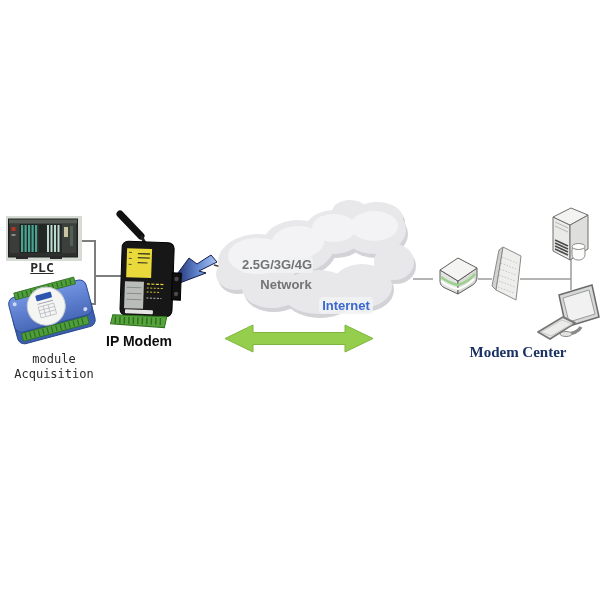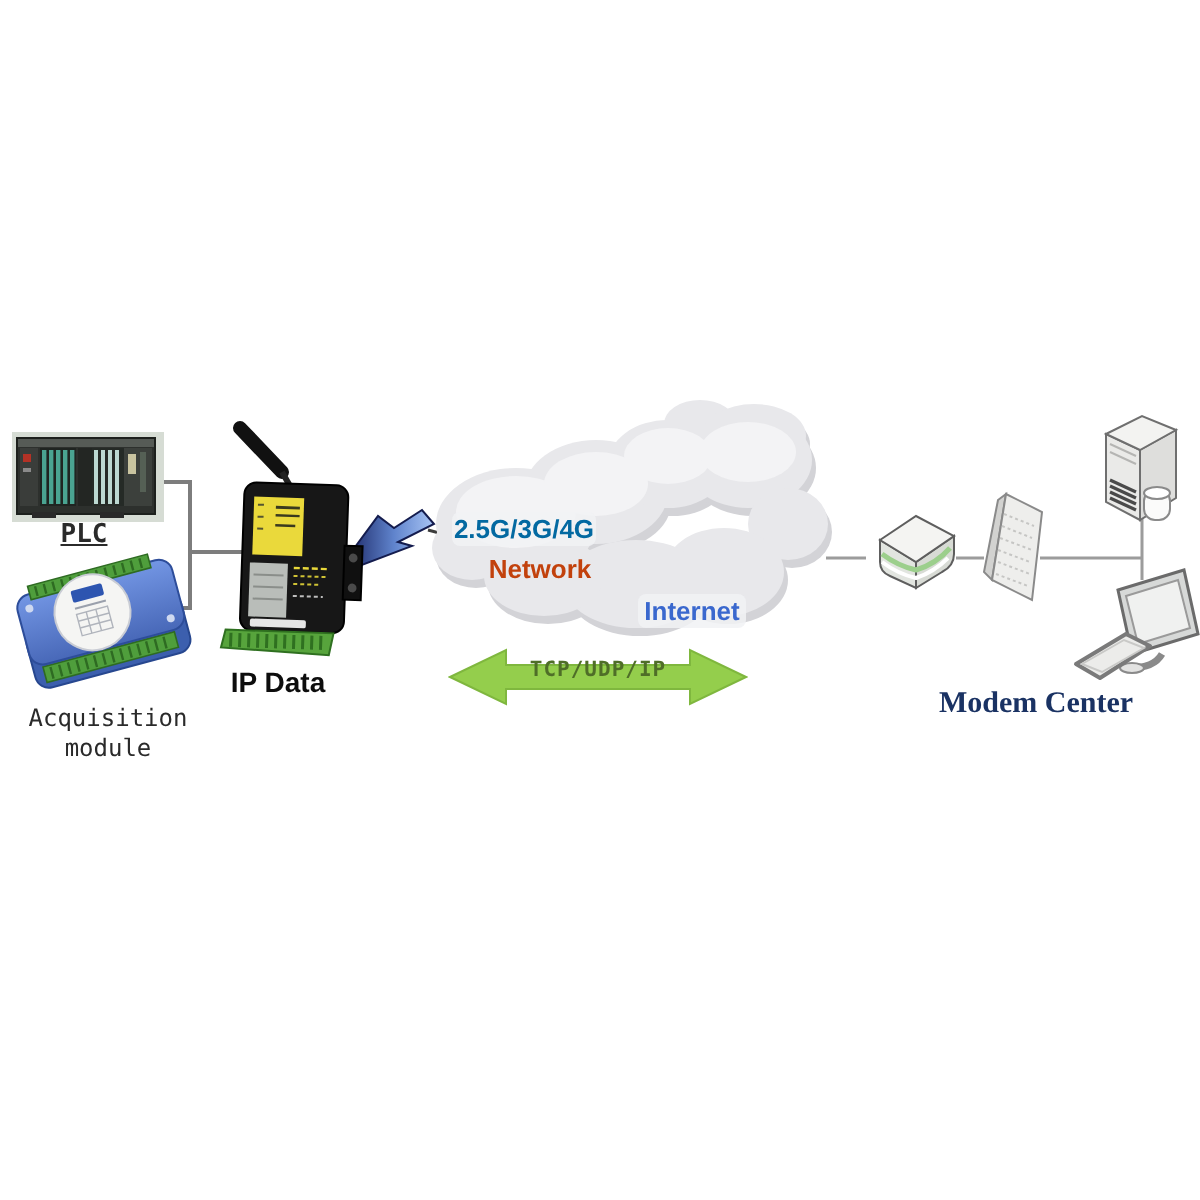--- a/index.html
+++ b/index.html
@@ -16,23 +16,23 @@
 
   .acq-icon{left:4px;top:276px;}
   .acq-label{left:2px;top:352px;width:104px;font:12px "DejaVu Sans Mono",monospace;color:#2a2a2a;line-height:15px;}
 
   .overlay{left:0;top:0;pointer-events:none;}
 
   .modem-icon{left:108px;top:206px;}
   .modem-label{left:98px;top:333px;width:82px;font:700 14px "Liberation Sans",sans-serif;color:#0d0d0d;}
 
   .cloud-icon{left:214px;top:198px;}
-  .cloud-l1{left:226px;top:256px;width:72px;font:700 13px "Liberation Sans",sans-serif;color:#0369a1;
+  .cloud-l1{left:241px;top:256px;width:72px;font:700 13px "Liberation Sans",sans-serif;color:#737373;
             background:rgba(241,242,245,0.85);border-radius:4px;padding:1px 0;}
-  .cloud-l2{left:238px;top:277px;width:64px;font:700 13px "Liberation Sans",sans-serif;color:#c2410c;}
+  .cloud-l2{left:254px;top:277px;width:64px;font:700 13px "Liberation Sans",sans-serif;color:#737373;}
   .cloud-internet{left:319px;top:257px;width:54px;font:700 13px "Liberation Sans",sans-serif;color:#3a68ce;
             background:rgba(241,242,245,0.85);border-radius:4px;padding:1px 0;margin-top:40px;}
 
   .arrow-icon{left:224px;top:324px;}
   .arrow-label{left:224px;top:329px;width:150px;font:700 10.5px "DejaVu Sans Mono",monospace;color:#4f6e28;letter-spacing:0.5px;}
 
   .router-icon{left:431px;top:255px;}
   .firewall-icon{left:488px;top:244px;}
   .server-icon{left:542px;top:206px;}
   .monitor-icon{left:551px;top:282px;}
@@ -105,22 +105,22 @@
       <rect x="37" y="28" width="16" height="11" fill="none" stroke="#b0b4bc" stroke-width="0.7"></rect>
       <line x1="37" y1="31.5" x2="53" y2="31.5" stroke="#b0b4bc" stroke-width="0.7"></line>
       <line x1="37" y1="35" x2="53" y2="35" stroke="#b0b4bc" stroke-width="0.7"></line>
       <line x1="42" y1="28" x2="42" y2="39" stroke="#b0b4bc" stroke-width="0.7"></line>
       <line x1="47" y1="28" x2="47" y2="39" stroke="#b0b4bc" stroke-width="0.7"></line>
       <circle cx="15" cy="19" r="2" fill="#cfd9f0"></circle>
       <circle cx="82" cy="42" r="2" fill="#cfd9f0"></circle>
     </g>
   </svg>
   <div class="label acq-label">
+    <div>module</div>
     <div>Acquisition</div>
-    <div>module</div>
   </div>
 
   <svg class="abs modem-icon" width="78" height="124">
     <g>
       <line x1="12" y1="8" x2="33" y2="30" stroke="#111111" stroke-width="7" stroke-linecap="round"></line>
       <line x1="33" y1="30" x2="37" y2="37" stroke="#222222" stroke-width="3"></line>
     </g>
     <g transform="rotate(2 40 75)">
       <rect x="13" y="36" width="52" height="74" rx="6" fill="#171717" stroke="#000000"></rect>
       <rect x="18" y="43" width="25" height="29" fill="#ead93b"></rect>
@@ -139,21 +139,21 @@
       <line x1="39" y1="86" x2="52" y2="86" stroke="#cfc235" stroke-width="1" stroke-dasharray="2,1.5"></line>
       <line x1="39" y1="92" x2="54" y2="92" stroke="#bdbdbd" stroke-width="1" stroke-dasharray="2,1.5"></line>
       <rect x="18" y="104" width="28" height="4" rx="1" fill="#e6e6e6"></rect>
       <rect x="64" y="66" width="9" height="27" fill="#101010" stroke="#000000"></rect>
       <circle cx="68.5" cy="72" r="2.2" fill="#4a4a4a"></circle>
       <circle cx="68.5" cy="87" r="2.2" fill="#4a4a4a"></circle>
       <polygon points="6,110 60,110 58,121 4,119" fill="#57a43c" stroke="#2f7020"></polygon>
       <path d="M8,115 H56" stroke="#2f7020" stroke-width="7" stroke-dasharray="1.5,3" fill="none"></path>
     </g>
   </svg>
-  <div class="label modem-label">IP Data</div>
+  <div class="label modem-label">IP Modem</div>
 
   <svg class="abs cloud-icon" width="206" height="128">
     <g fill="#d3d3d7">
       <ellipse cx="46" cy="68" rx="40" ry="28"></ellipse>
         <ellipse cx="86" cy="52" rx="36" ry="26"></ellipse>
       <ellipse cx="122" cy="38" rx="30" ry="22"></ellipse>
         <ellipse cx="162" cy="36" rx="32" ry="24"></ellipse>
       <ellipse cx="182" cy="68" rx="20" ry="18"></ellipse>
         <ellipse cx="150" cy="92" rx="30" ry="22"></ellipse>
       <ellipse cx="106" cy="98" rx="36" ry="22"></ellipse>
@@ -182,21 +182,20 @@
         <ellipse cx="84" cy="44" rx="26" ry="16"></ellipse>
     </g>
   </svg>
   <div class="label cloud-l1">2.5G/3G/4G</div>
   <div class="label cloud-l2">Network</div>
   <div class="label cloud-internet">Internet</div>
 
   <svg class="abs arrow-icon" width="150" height="29">
     <polygon points="1,14.5 29,1 29,8.5 121,8.5 121,1 149,14.5 121,28 121,20.5 29,20.5 29,28" stroke="#7fb73e" stroke-width="1" fill="#94ce4c"></polygon>
   </svg>
-  <div class="label arrow-label">TCP/UDP/IP</div>
 
   <svg class="abs router-icon" width="50" height="42">
     <path d="M9,15 L9,26 Q9,31 14,33 L27,39 L27,26 Z" fill="#e2e5e0" stroke="#5e5e5e"></path>
     <path d="M27,26 L46,13 L46,22 Q46,28 40,31 L27,39 Z" fill="#d8dbd5" stroke="#5e5e5e"></path>
     <path d="M10,22 Q18,28 27,30 Q37,27 44,19" stroke="#9ccf8c" stroke-width="2.5" fill="none"></path>
     <path d="M10,26 Q18,32 27,34 Q36,31 43,24" stroke="#ffffff" stroke-width="2" fill="none"></path>
     <polygon points="9,15 27,3 46,13 27,26" fill="#f4f4f2" stroke="#5e5e5e"></polygon>
   </svg>
 
   <svg class="abs firewall-icon" width="38" height="60">

